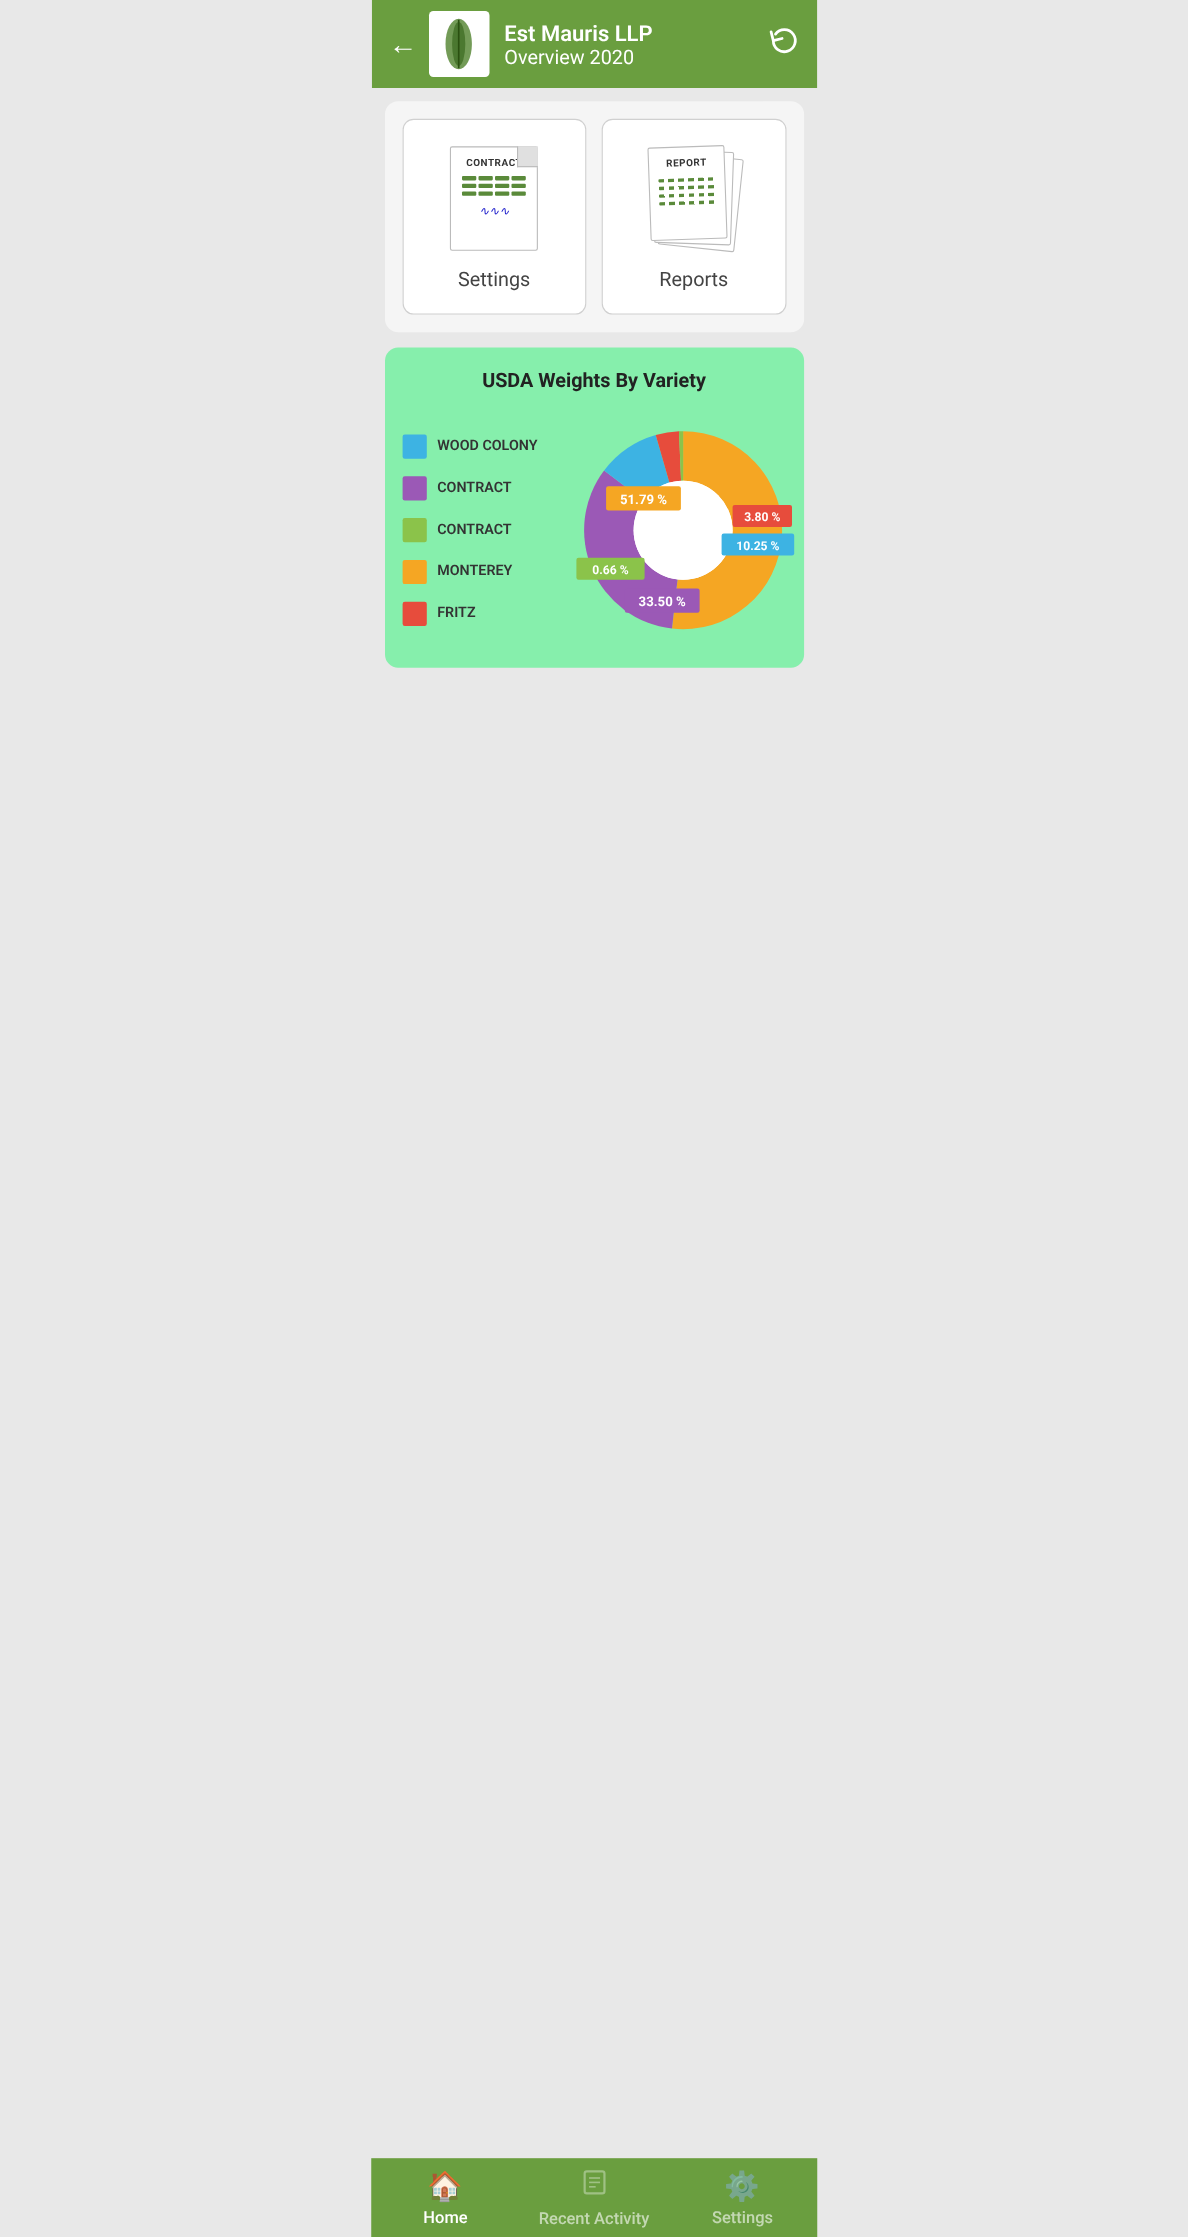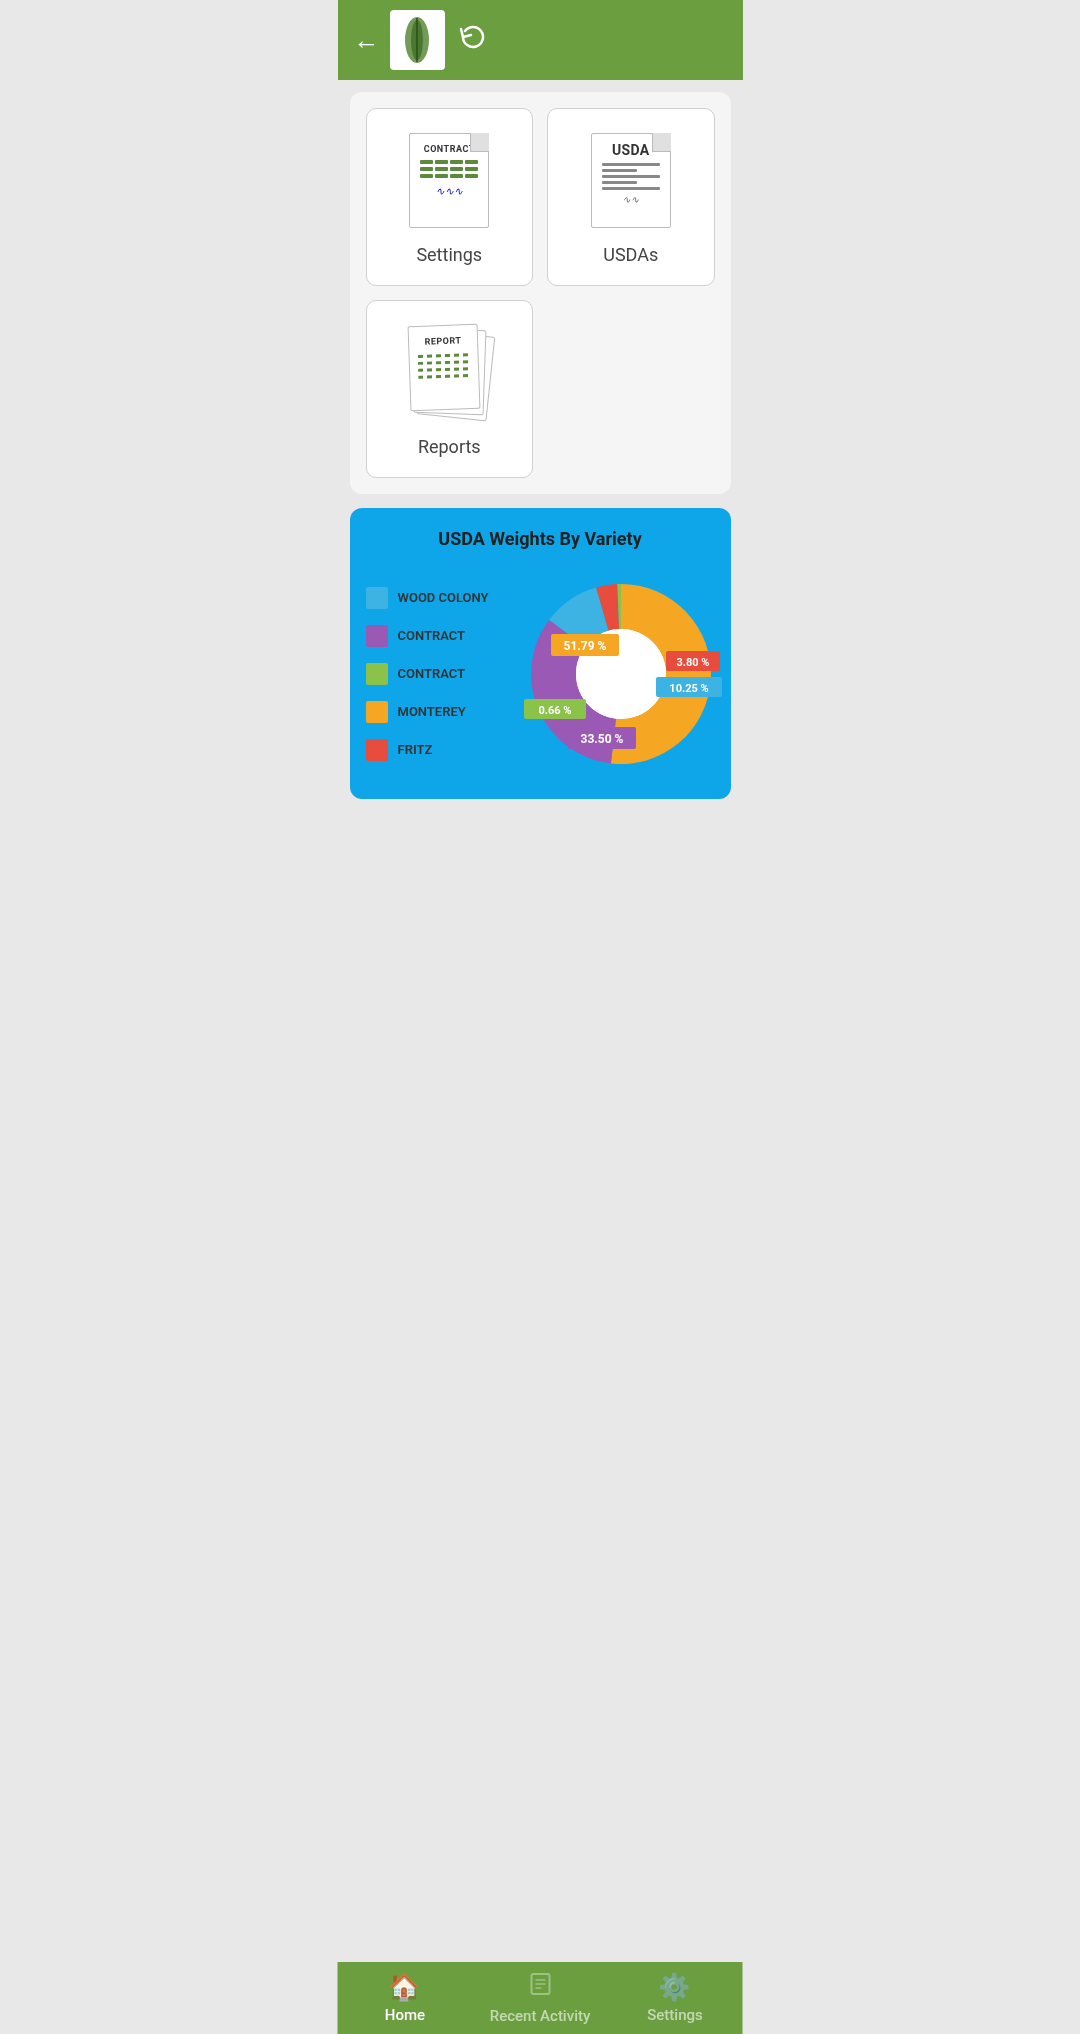--- a/index.html
+++ b/index.html
@@ -247,21 +247,21 @@
       height: 3px;
       background: #5a8a3a;
       border-radius: 1px;
     }
     .report-line.dashed {
       background: repeating-linear-gradient(to right, #5a8a3a 0, #5a8a3a 5px, transparent 5px, transparent 9px);
     }
 
     
     .chart-card {
-      background: #0ea5e9;
+      background: #86efac;
       border-radius: 12px;
       padding: 20px 16px;
       margin-bottom: 14px;
     }
     .chart-title {
       text-align: center;
       font-size: 18px;
       font-weight: 700;
       color: #222;
       margin-bottom: 20px;
@@ -340,20 +340,24 @@
 
 <div class="header">
   <span class="header-back">←</span>
   <div class="header-logo">
     <svg viewBox="0 0 38 52" fill="none" xmlns="http://www.w3.org/2000/svg">
       <ellipse cx="19" cy="26" rx="12" ry="23" fill="#5a8a3a" opacity="0.85"></ellipse>
       <ellipse cx="19" cy="26" rx="6" ry="20" fill="#3a6a20" opacity="0.7"></ellipse>
       <line x1="19" y1="4" x2="19" y2="48" stroke="#2a5010" stroke-width="1.5"></line>
     </svg>
   </div>
+  <div class="header-text">
+    <div class="company">Est Mauris LLP</div>
+    <div class="subtitle">Overview 2020</div>
+  </div>
   <span class="header-refresh">
     <svg width="28" height="28" viewBox="0 0 28 28" fill="none">
       <path d="M4 14a10 10 0 1 0 2-6" stroke="white" stroke-width="2.5" stroke-linecap="round"></path>
       <polyline points="2,6 4,14 12,12" stroke="white" stroke-width="2.5" stroke-linecap="round" stroke-linejoin="round"></polyline>
     </svg>
   </span>
 </div>
 
 <div class="content">
 
@@ -383,36 +387,20 @@
                 <div class="contract-line"></div>
                 <div class="contract-line"></div>
               </div>
             </div>
             <div class="contract-sig">∿∿∿</div>
           </div>
         </div>
         <div class="grid-item-label">Settings</div>
       </div>
 
-      <div class="grid-item">
-        <div class="grid-item-icon">
-          <div class="usda-doc">
-            <div class="usda-title">USDA</div>
-            <div class="usda-lines">
-              <div class="usda-line"></div>
-              <div class="usda-line short"></div>
-              <div class="usda-line"></div>
-              <div class="usda-line short"></div>
-              <div class="usda-line"></div>
-            </div>
-            <div class="usda-sig">∿∿</div>
-          </div>
-        </div>
-        <div class="grid-item-label">USDAs</div>
-      </div>
 
 
       <div class="grid-item">
         <div class="grid-item-icon">
           <div class="report-stack">
             <div class="report-doc"></div>
             <div class="report-doc"></div>
             <div class="report-doc">
               <div class="report-title">REPORT</div>
               <div class="report-lines">

